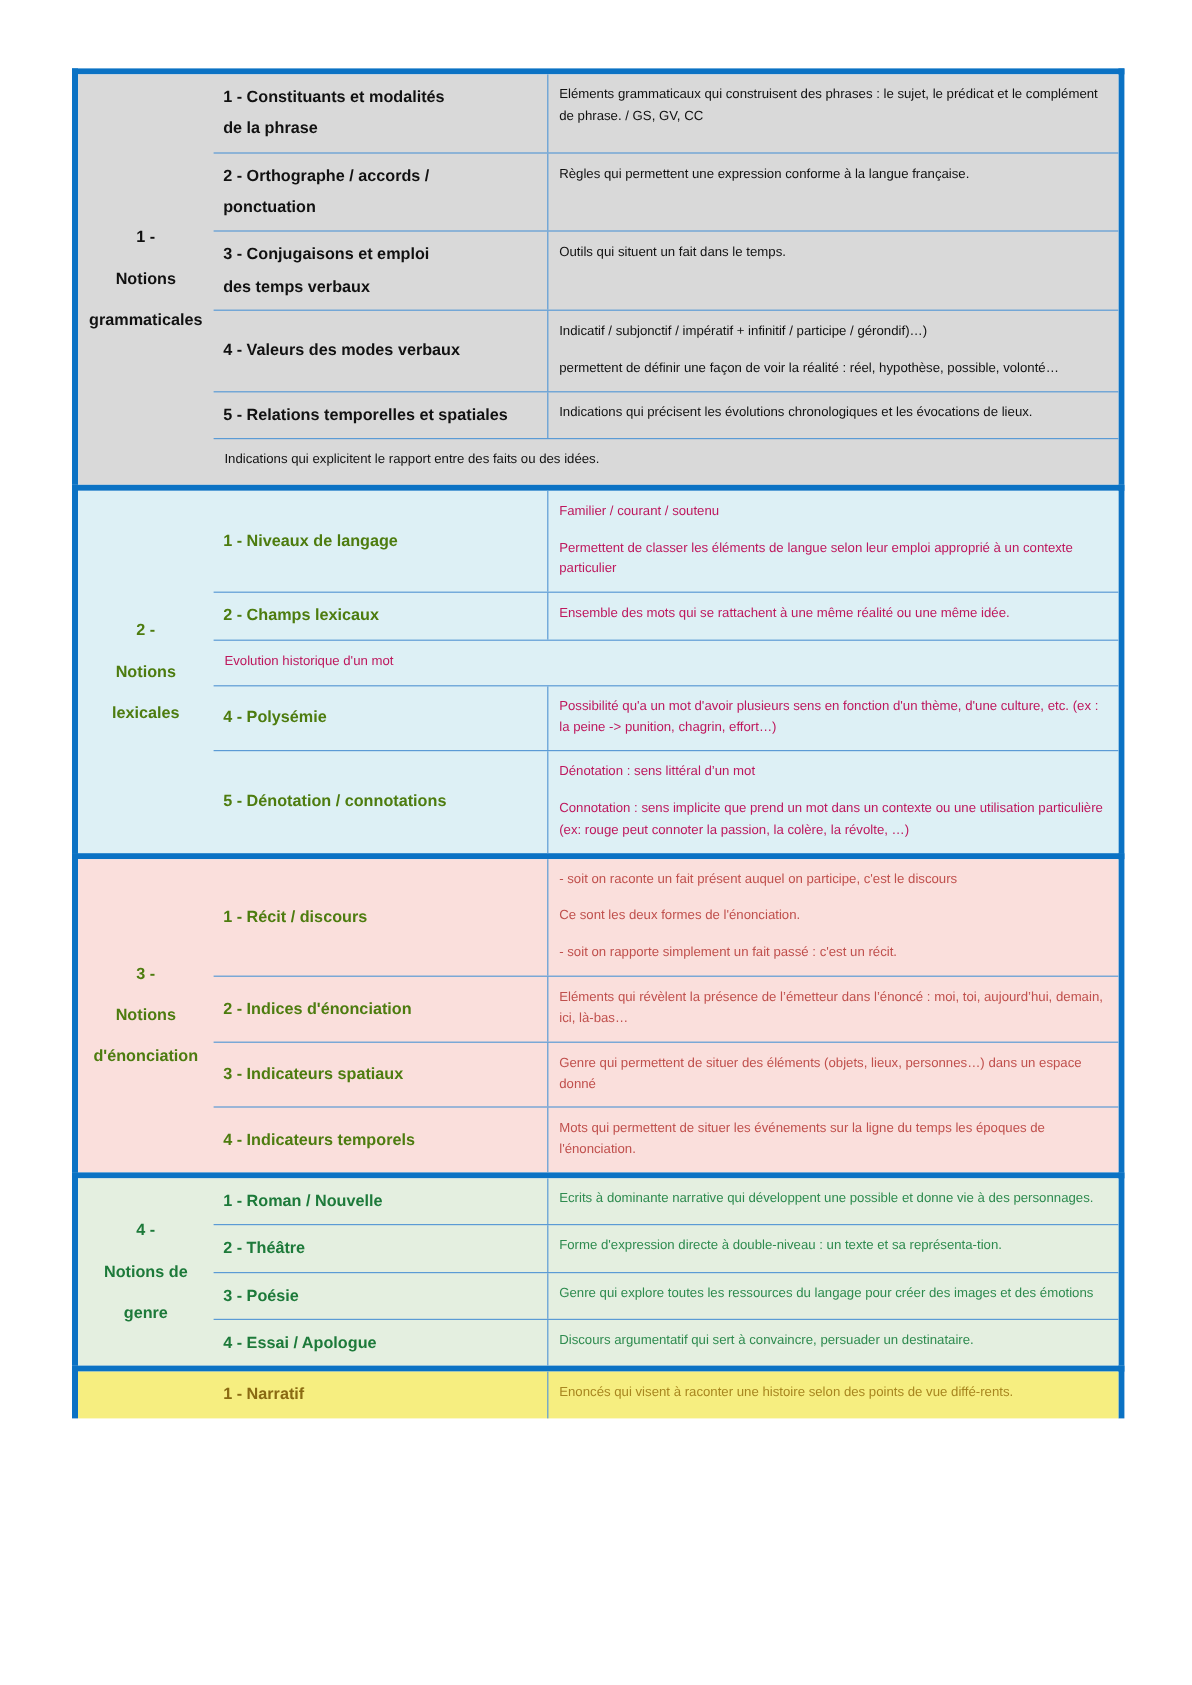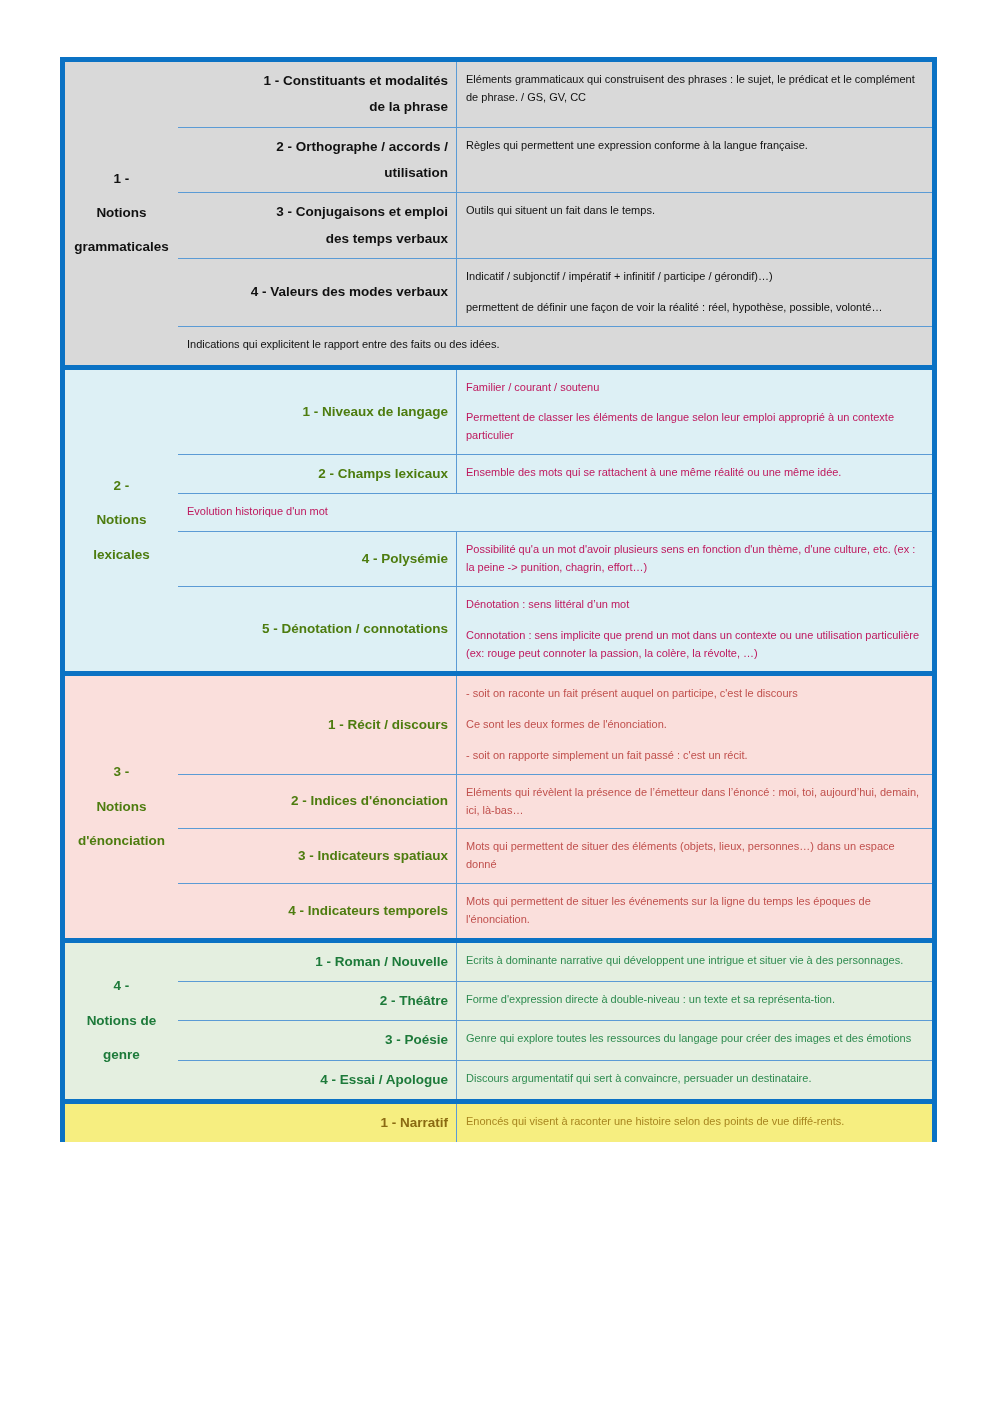--- a/index.html
+++ b/index.html
@@ -58,21 +58,21 @@
     border-bottom: 1px solid #5b9bd5;
     min-height: 38px;
   }
   .rows-col .row:last-child { border-bottom: none; }
   .notion-cell {
     width: 279px;
     flex: 0 0 279px;
     border-right: 1px solid #5b9bd5;
     display: flex;
     flex-direction: column;
-    align-items: flex-end;
+    align-items: flex-start;
     justify-content: center;
     text-align: center;
     font-weight: bold;
     font-size: 13.5px;
     line-height: 1.95;
     padding: 6px 8px;
   }
   .def-cell {
     flex: 1 1 auto;
     font-size: 11px;
@@ -122,21 +122,21 @@
                 <div>1 - Constituants et modalités</div>
                 <div>de la phrase</div>
               </div>
               <div class="def-cell">
                 <p>Eléments grammaticaux qui construisent des phrases : le sujet, le prédicat et le complément de phrase. / GS, GV, CC</p>
               </div>
             </div>
             <div class="row">
               <div class="notion-cell">
                 <div>2 - Orthographe / accords /</div>
-                <div>utilisation</div>
+                <div>ponctuation</div>
               </div>
               <div class="def-cell">
                 <p>Règles qui permettent une expression conforme à la langue française.</p>
               </div>
             </div>
             <div class="row">
               <div class="notion-cell">
                 <div>3 - Conjugaisons et emploi</div>
                 <div>des temps verbaux</div>
               </div>
@@ -144,20 +144,28 @@
                 <p>Outils qui situent un fait dans le temps.</p>
               </div>
             </div>
             <div class="row">
               <div class="notion-cell">
                 <div>4 - Valeurs des modes verbaux</div>
               </div>
               <div class="def-cell">
                 <p>Indicatif / subjonctif / impératif + infinitif / participe / gérondif)…)</p>
                 <p>permettent de définir une façon de voir la réalité : réel, hypothèse, possible, volonté…</p>
+              </div>
+            </div>
+            <div class="row">
+              <div class="notion-cell">
+                <div>5 - Relations temporelles et spatiales</div>
+              </div>
+              <div class="def-cell">
+                <p>Indications qui précisent les évolutions chronologiques et les évocations de lieux.</p>
               </div>
             </div>
             <div class="row">
               <div class="def-cell">
                 <p>Indications qui explicitent le rapport  entre des faits ou des idées.</p>
               </div>
             </div>
           </div>
         </div>
       </div>
@@ -235,21 +243,21 @@
               </div>
               <div class="def-cell">
                 <p>Eléments qui révèlent la présence de l’émetteur dans l’énoncé : moi, toi, aujourd’hui, demain, ici, là-bas…</p>
               </div>
             </div>
             <div class="row">
               <div class="notion-cell">
                 <div>3 - Indicateurs spatiaux</div>
               </div>
               <div class="def-cell">
-                <p>Mots qui permettent de situer des éléments (objets, lieux, personnes…) dans un espace donné</p>
+                <p>Genre qui permettent de situer des éléments (objets, lieux, personnes…) dans un espace donné</p>
               </div>
             </div>
             <div class="row">
               <div class="notion-cell">
                 <div>4 - Indicateurs temporels</div>
               </div>
               <div class="def-cell">
                 <p>Mots qui permettent de situer les événements sur la ligne du temps les époques de l'énonciation.</p>
               </div>
             </div>
@@ -262,21 +270,21 @@
             <div>4 -</div>
             <div>Notions de</div>
             <div>genre</div>
           </div>
           <div class="rows-col">
             <div class="row">
               <div class="notion-cell">
                 <div>1 - Roman / Nouvelle</div>
               </div>
               <div class="def-cell">
-                <p>Ecrits à dominante narrative qui développent une intrigue et situer vie à des personnages.</p>
+                <p>Ecrits à dominante narrative qui développent une possible et donne vie à des personnages.</p>
               </div>
             </div>
             <div class="row">
               <div class="notion-cell">
                 <div>2 - Théâtre</div>
               </div>
               <div class="def-cell">
                 <p>Forme d'expression directe à double-niveau : un texte et sa représenta-tion.</p>
               </div>
             </div>

